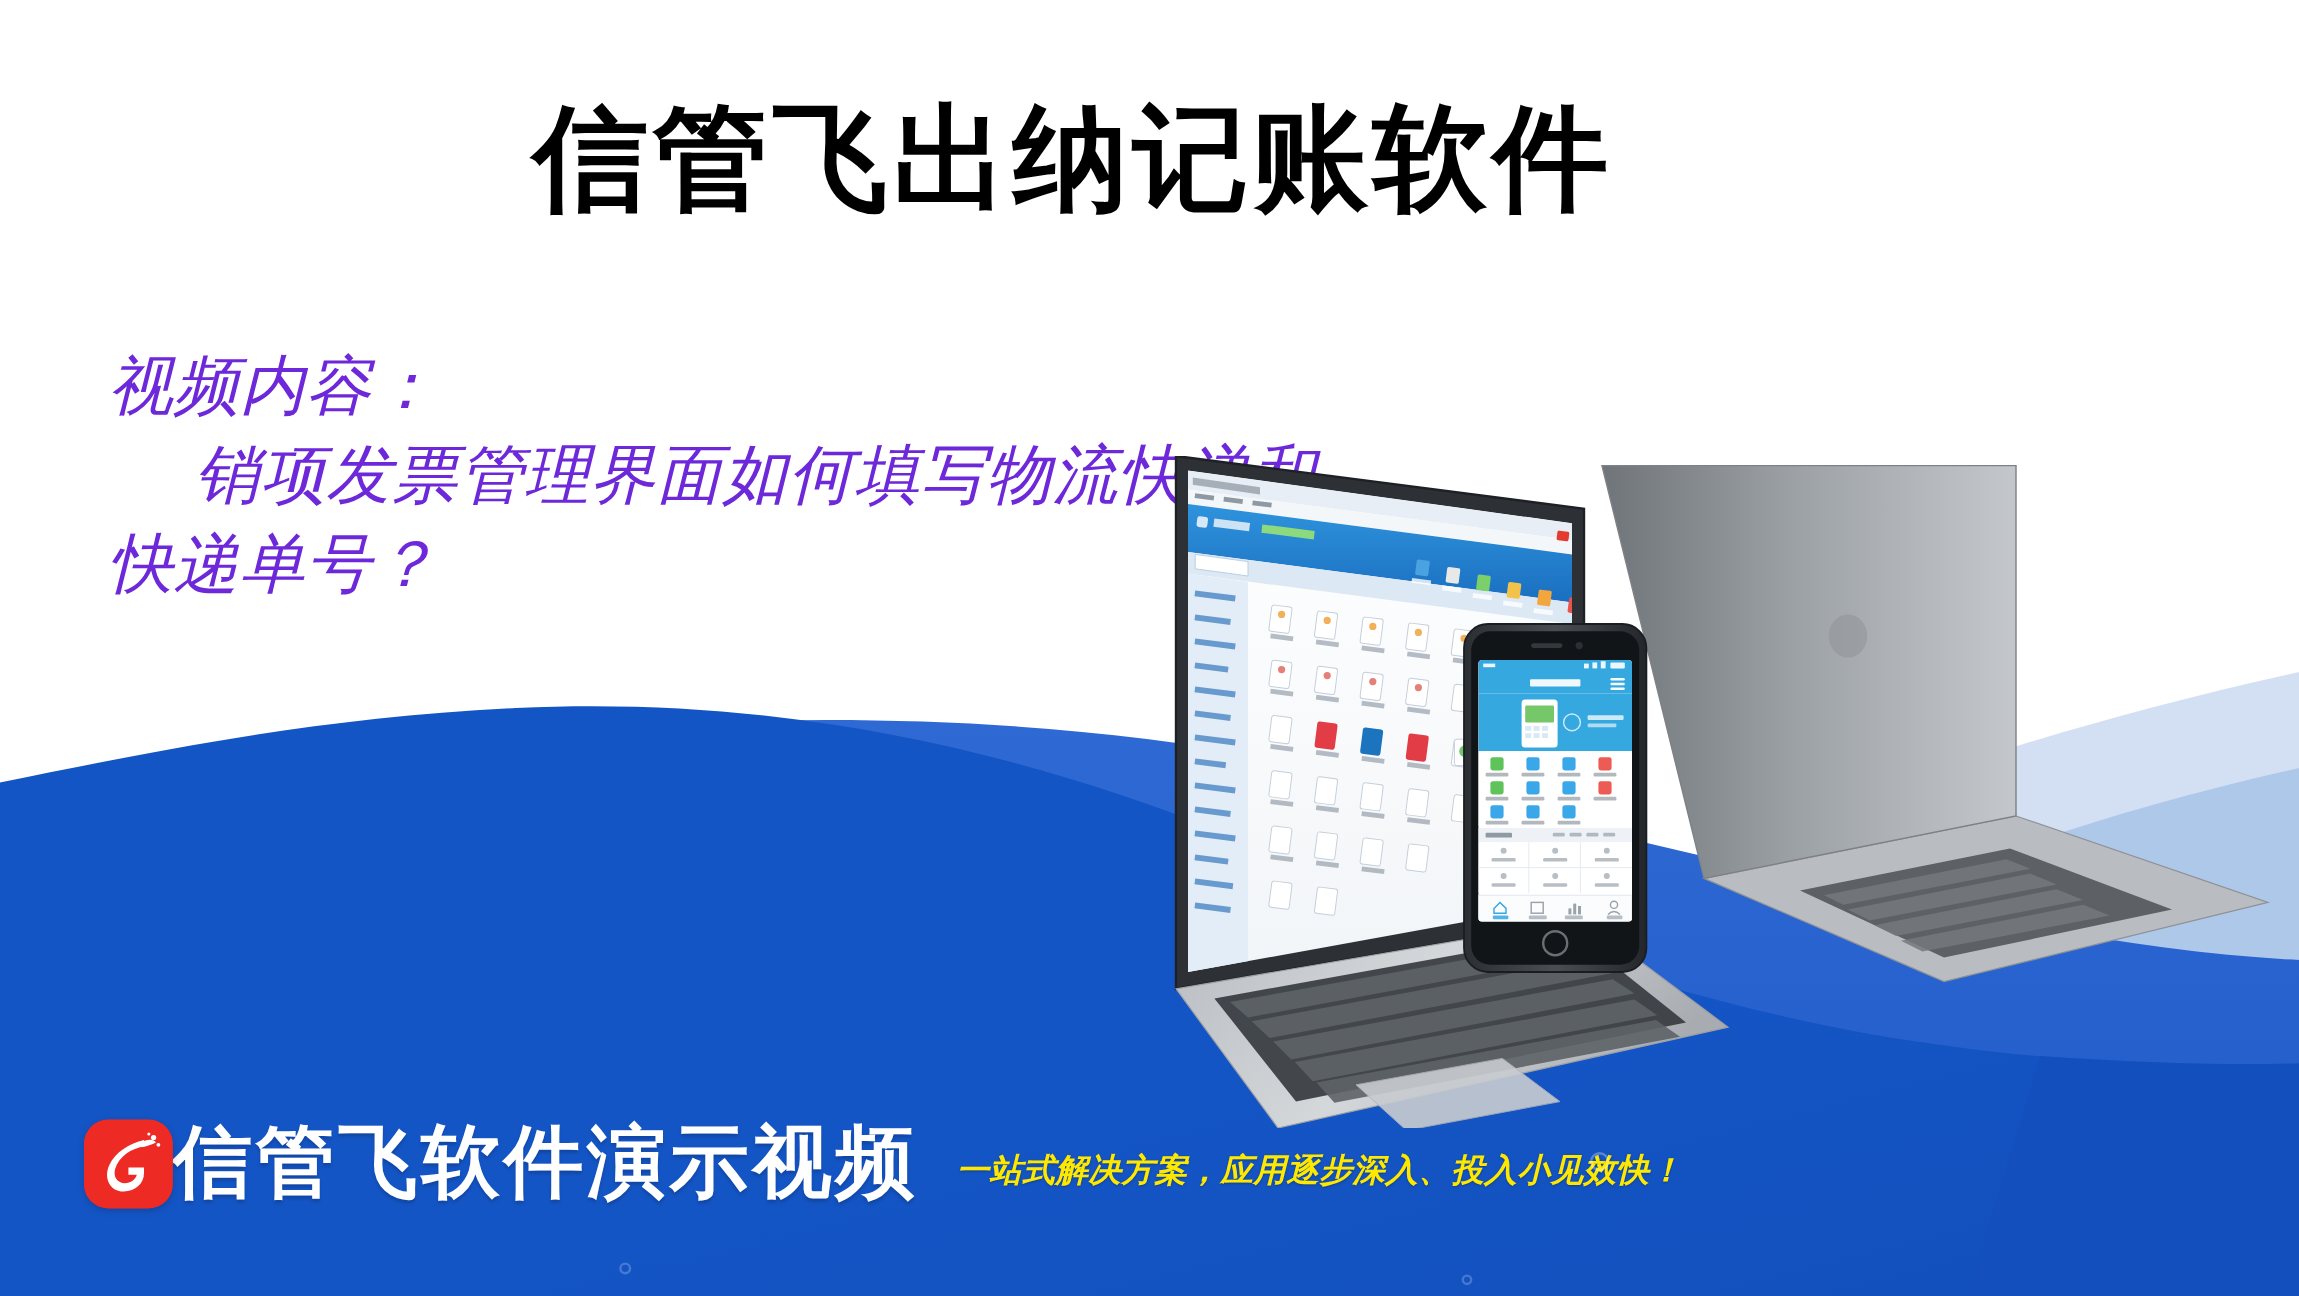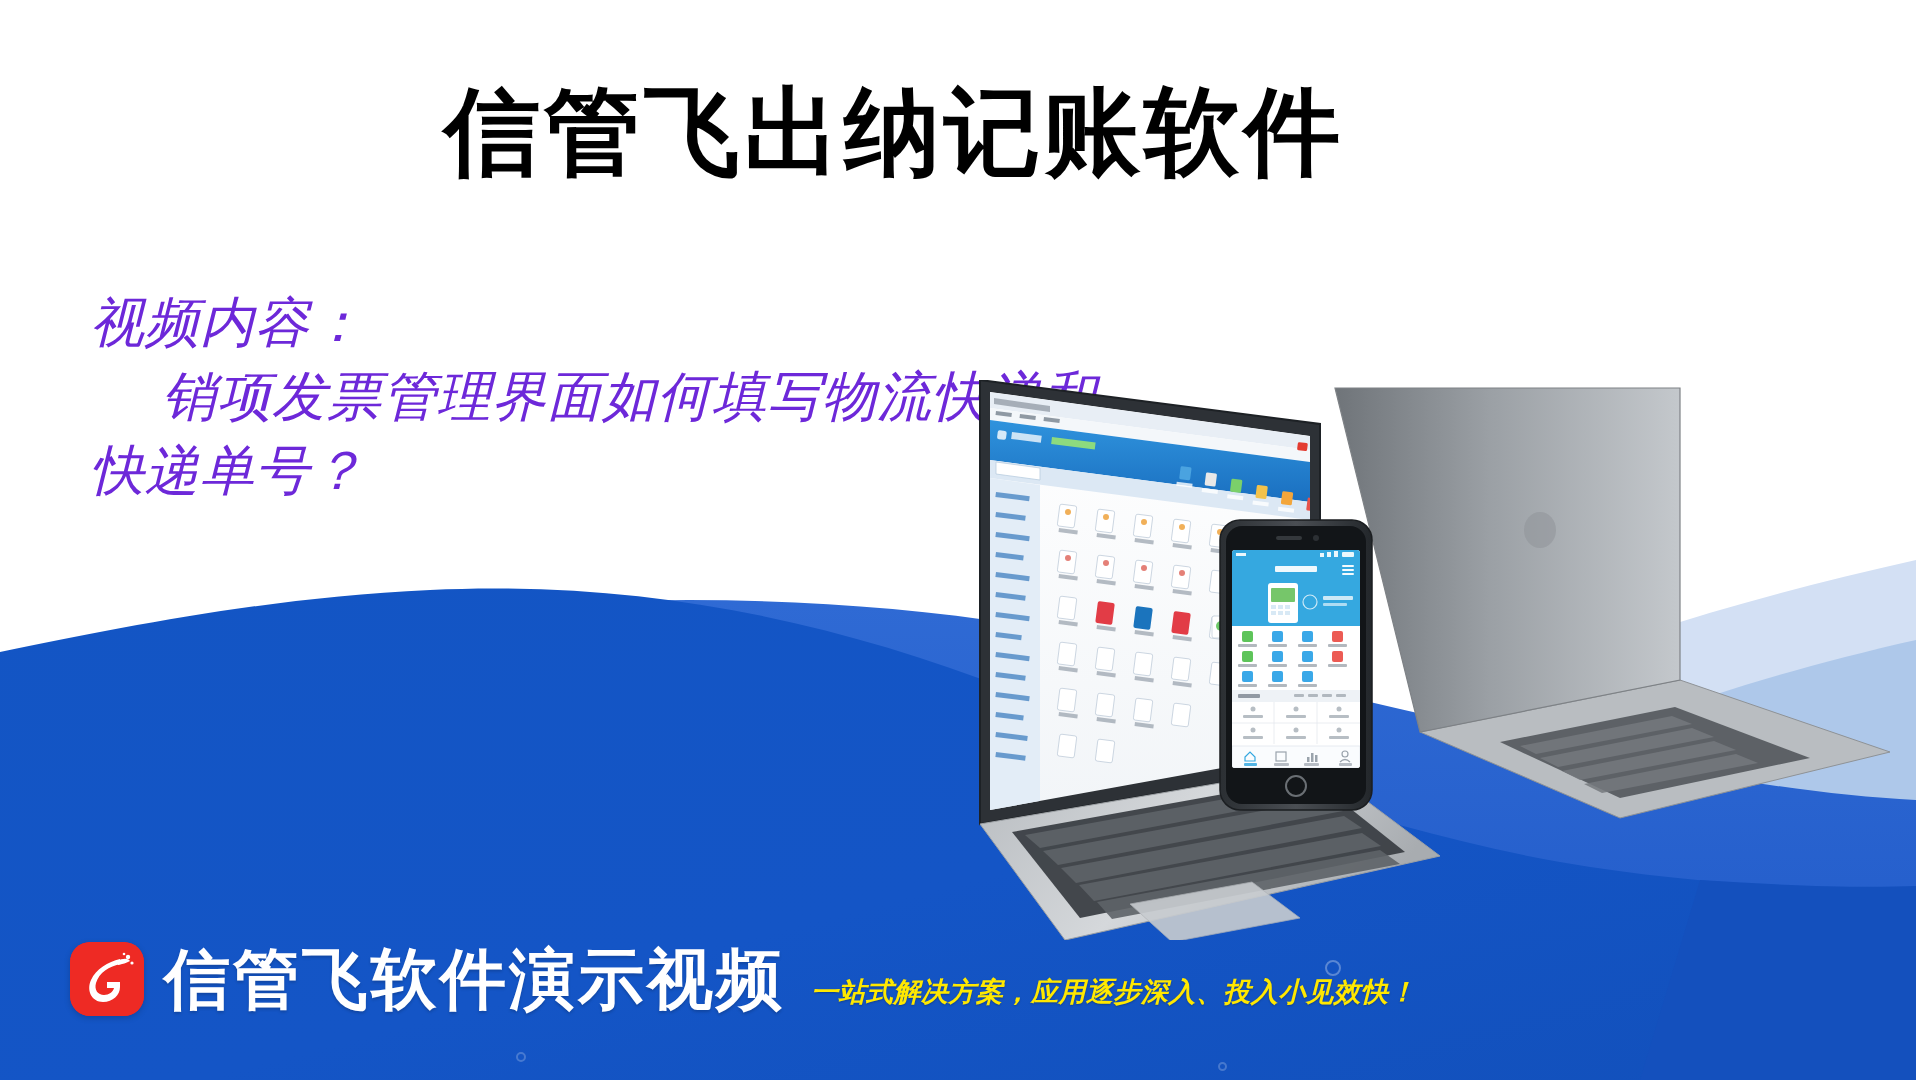--- a/index.html
+++ b/index.html
@@ -69,22 +69,21 @@
     width: 1036px;
     height: 560px;
   }
 
   
   .footer {
     position: absolute;
     left: 70px;
     bottom: 55px;
     display: flex;
-    align-items: center;
-    gap: 20px;
+    align-items: flex-start;
     height: 92px;
   }
   .logo-mark {
     position: relative;
     width: 74px;
     height: 74px;
     border-radius: 20px;
     background: #ee2a24;
     flex: 0 0 auto;
     box-shadow: 0 2px 6px rgba(0,0,0,0.18);
@@ -100,21 +99,21 @@
     white-space: nowrap;
   }
   .tagline {
     color: #ffe800;
     font-size: 27px;
     line-height: 32px;
     font-weight: 700;
     font-style: italic;
     letter-spacing: 0.5px;
     white-space: nowrap;
-    margin-left: 6px;
+    margin-left: 32px;
     margin-top: 26px;
     text-shadow: 0 1px 2px rgba(0,0,0,0.25);
   }
 
   
   .bubble {
     position: absolute;
     border-radius: 50%;
     border: 2px solid rgba(255,255,255,0.30);
     pointer-events: none;

